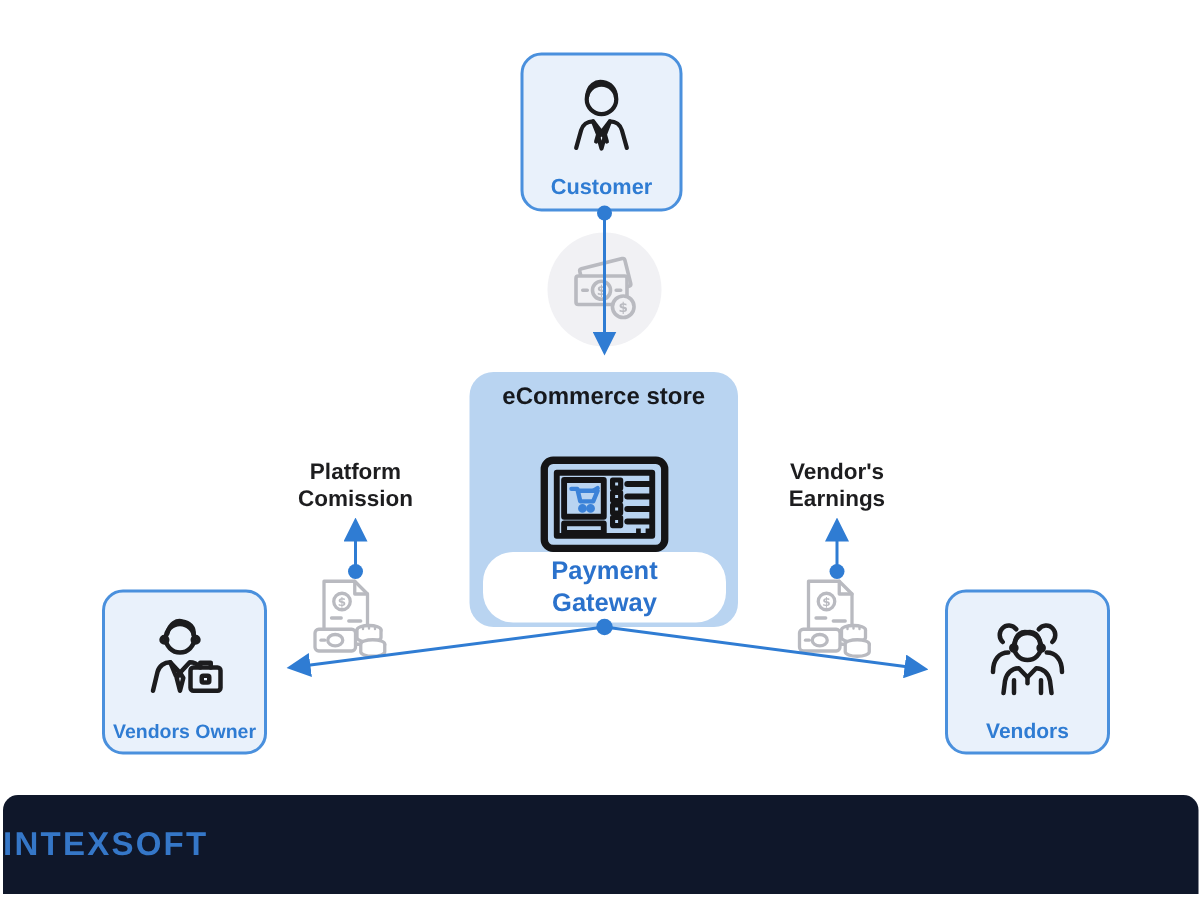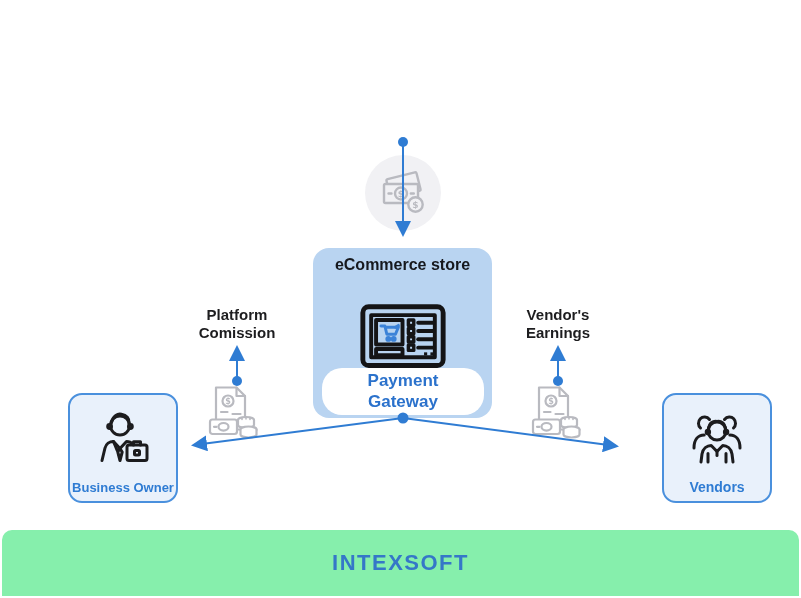--- a/index.html
+++ b/index.html
@@ -7,21 +7,21 @@
          font-family:"Liberation Sans",sans-serif;}
   
   .node{position:absolute;border:2px solid #4a90dd;border-radius:14px;background:#e9f1fb;
         display:flex;flex-direction:column;align-items:center;justify-content:flex-end;box-sizing:border-box;}
   .node .ico{flex:1;display:flex;align-items:center;justify-content:center;width:100%;}
   .node-label{color:#2f7cd3;font-weight:700;text-align:center;margin-bottom:7px;line-height:1;white-space:nowrap;}
   .customer{left:347px;top:35px;width:108px;height:106px;}
   .customer .node-label{font-size:14.5px;}
   .owner{left:68px;top:393px;width:110px;height:110px;}
   .owner .node-label{font-size:13px;}
-  .vendors{left:662px;top:393px;width:110px;height:110px;}
+  .vendors{left:630px;top:393px;width:110px;height:110px;}
   .vendors .node-label{font-size:14px;}
   
   .money-circle{position:absolute;left:365px;top:155px;width:76px;height:76px;border-radius:50%;
                 background:#f1f1f4;display:flex;align-items:center;justify-content:center;}
   
   .store{position:absolute;left:313px;top:248px;width:179px;height:170px;background:#b9d4f1;
          border-radius:16px;box-sizing:border-box;display:flex;flex-direction:column;align-items:center;}
   .store-title{margin-top:8px;font-size:16px;font-weight:700;color:#16181d;}
   .store .monitor-wrap{flex:1;display:flex;align-items:center;justify-content:center;margin-top:-2px;}
   .gateway{position:absolute;left:9px;right:8px;bottom:3px;height:47px;background:#ffffff;border-radius:20px;
@@ -31,22 +31,22 @@
   .flow-label{position:absolute;width:104px;text-align:center;font-size:15px;font-weight:700;
               color:#1d1d1f;line-height:1.2;}
   .flow-label.left{left:185px;top:306px;}
   .flow-label.right{left:506px;top:306px;}
   .receipt{position:absolute;width:64px;height:58px;}
   .receipt.left{left:201px;top:384px;}
   .receipt.right{left:524px;top:384px;}
   
   .connectors{position:absolute;left:0;top:0;pointer-events:none;z-index:6;}
   
-  .footer{position:absolute;left:2px;top:530px;width:797px;height:66px;background:#86efac;
-          border-radius:10px 10px 0 0;display:flex;align-items:center;justify-content:center;}
+  .footer{position:absolute;left:2px;top:530px;width:797px;height:66px;background:#0f172a;
+          border-radius:10px 10px 0 0;display:flex;align-items:center;justify-content:flex-start;}
   .logo{color:#3577c8;font-weight:800;font-size:22px;letter-spacing:1.5px;}
 </style>
 </head>
 <body>
 
 <div class="stage">
 
   <svg class="connectors" width="801" height="598">
     <defs>
       <marker id="arr" markerWidth="8" markerHeight="8" refX="6.5" refY="4" orient="auto">
@@ -61,20 +61,33 @@
       <line x1="558" y1="381" x2="558" y2="348" marker-end="url(#arr)"></line>
     </g>
     <g fill="#2f7cd3">
       <circle cx="403" cy="142" r="5"></circle>
       <circle cx="403" cy="418" r="5.5"></circle>
       <circle cx="237" cy="381" r="5"></circle>
       <circle cx="558" cy="381" r="5"></circle>
     </g>
   </svg>
 
+  <div class="node customer">
+    <div class="ico">
+      <svg width="60" height="60" viewBox="0 0 64 64" fill="none" stroke="#1c1c1e" stroke-width="3" stroke-linecap="round" stroke-linejoin="round">
+        <circle cx="32" cy="20.5" r="10.5"></circle>
+        <path d="M21.8 18.5 C22.5 10.5 28 7.3 33 8.3 C38.5 9.3 42.3 13 42.2 19"></path>
+        <path d="M14 55 L17.5 42.5 C18.6 38.6 22 36.2 26 36.2 L32 44 L38 36.2 C42 36.2 45.4 38.6 46.5 42.5 L50 55"></path>
+        <path d="M26 36.2 L29.6 45.5 L28.2 50.5"></path>
+        <path d="M38 36.2 L34.4 45.5 L35.8 50.5"></path>
+        <path d="M32 44 L29.8 47.5 L32 55.5 L34.2 47.5 Z"></path>
+      </svg>
+    </div>
+    <div class="node-label">Customer</div>
+  </div>
 
   <div class="money-circle">
     <svg width="52" height="52" viewBox="0 0 52 52" fill="none" stroke="#b9bac0" stroke-width="2.4" stroke-linecap="round" stroke-linejoin="round">
       <rect x="11" y="8.5" width="31" height="19" rx="1.5" transform="rotate(-14 26.5 18)"></rect>
       <rect x="7" y="17" width="34" height="19" rx="1.5" fill="#f1f1f4"></rect>
       <circle cx="24" cy="26.5" r="6"></circle>
       <text x="24" y="29.8" font-size="9" font-weight="bold" text-anchor="middle" fill="#b9bac0" stroke="none" font-family="DejaVu Sans, sans-serif">$</text>
       <path d="M11.5 26.5 h3 M33.8 26.5 h3"></path>
       <circle cx="38.5" cy="37.5" r="7.2" fill="#f1f1f4"></circle>
       <text x="38.5" y="40.8" font-size="9" font-weight="bold" text-anchor="middle" fill="#b9bac0" stroke="none" font-family="DejaVu Sans, sans-serif">$</text>
@@ -174,21 +187,21 @@
         <circle cx="18.6" cy="20.5" r="1.9"></circle>
         <circle cx="39.4" cy="20.5" r="1.9"></circle>
         <path d="M11 54.5 L14 42 C15 38 18.5 35.5 22.5 35.5 L29 42.5 L35.5 35.5 C38 35.5 40.2 36.4 41.8 38.2"></path>
         <path d="M22.5 35.5 L26.2 44.5"></path>
         <path d="M29 42.5 L26.8 46 L29 54.5 L31.2 46 Z"></path>
         <rect x="36" y="39" width="20" height="15.5" rx="2"></rect>
         <path d="M42.5 39 V35.8 H49.5 V39"></path>
         <rect x="43.5" y="44.5" width="5" height="4.5" rx="1"></rect>
       </svg>
     </div>
-    <div class="node-label">Business Owner</div>
+    <div class="node-label">Vendors Owner</div>
   </div>
 
   <div class="node vendors">
     <div class="ico">
       <svg width="64" height="64" viewBox="0 0 64 64" fill="none" stroke="#1c1c1e" stroke-width="3" stroke-linecap="round" stroke-linejoin="round">
         <path d="M24.5 13.5 C22 10.4 17.8 10.2 15.3 12.8 C12.8 15.4 12.9 19.5 15.5 22"></path>
         <path d="M9 42 C9 33.5 13.3 29 19.2 29"></path>
         <path d="M39.5 13.5 C42 10.4 46.2 10.2 48.7 12.8 C51.2 15.4 51.1 19.5 48.5 22"></path>
         <path d="M55 42 C55 33.5 50.7 29 44.8 29"></path>
         <circle cx="32" cy="25" r="9"></circle>

